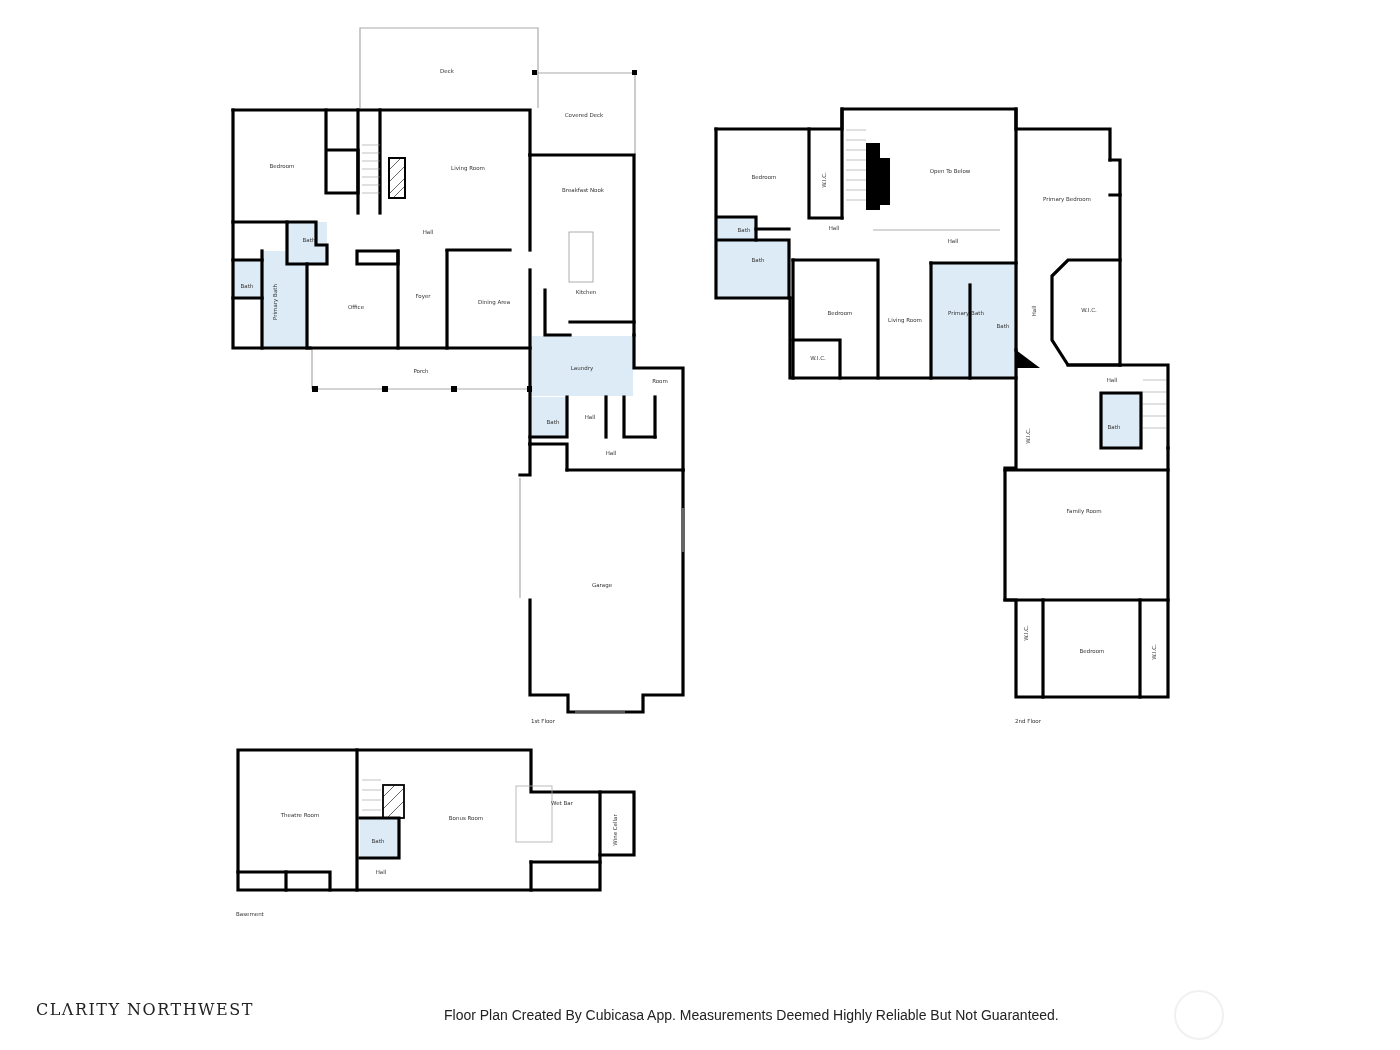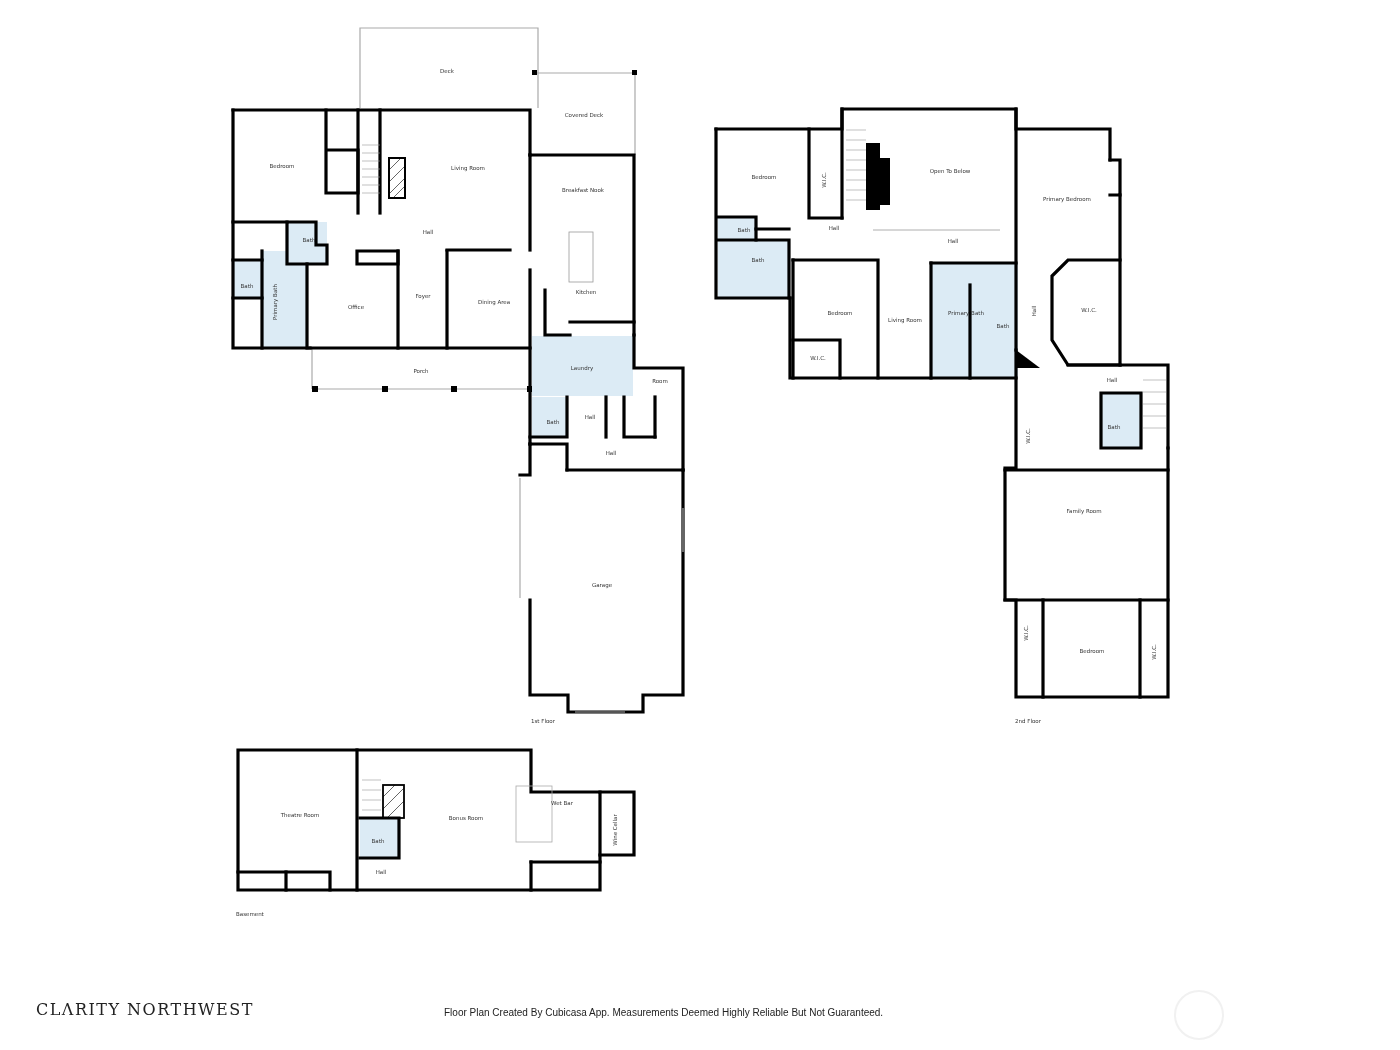--- a/index.html
+++ b/index.html
@@ -2,21 +2,21 @@
 <html><head>
 <meta charset="utf-8">
 <style>
   html, body { margin:0; padding:0; background:#ffffff; }
   body { width:1400px; height:1050px; position:relative; overflow:hidden; font-family:"DejaVu Sans", sans-serif; }
   svg.plan { position:absolute; left:0; top:0; width:1400px; height:1050px; }
   .room-label { position:absolute; font-size:5.5px; color:#333; transform:translate(-50%,-50%); white-space:nowrap; font-family:"DejaVu Sans", sans-serif; }
   .room-label.vert { transform:translate(-50%,-50%) rotate(-90deg); }
   .floor-label { position:absolute; font-size:5.5px; color:#333; font-family:"DejaVu Sans", sans-serif; }
   .brand { position:absolute; left:36px; top:1000px; font-family:"DejaVu Serif", serif; font-size:16px; letter-spacing:1.5px; color:#222; }
-  .disclaimer { position:absolute; left:444px; top:1007px; font-family:"Liberation Sans", sans-serif; font-size:10px; color:#222; }
+  .disclaimer { position:absolute; left:444px; top:1007px; font-family:"Liberation Sans", sans-serif; font-size:14px; color:#222; }
   .watermark { position:absolute; left:1174px; top:990px; width:46px; height:46px; border:2px solid #f1f1f1; border-radius:50%; }
 </style>
 </head>
 <body>
 
 <svg class="plan" viewBox="0 0 1400 1050" xmlns="http://www.w3.org/2000/svg">
 
   <g>
 
     <g fill="none" stroke="#aaa" stroke-width="1.2">

